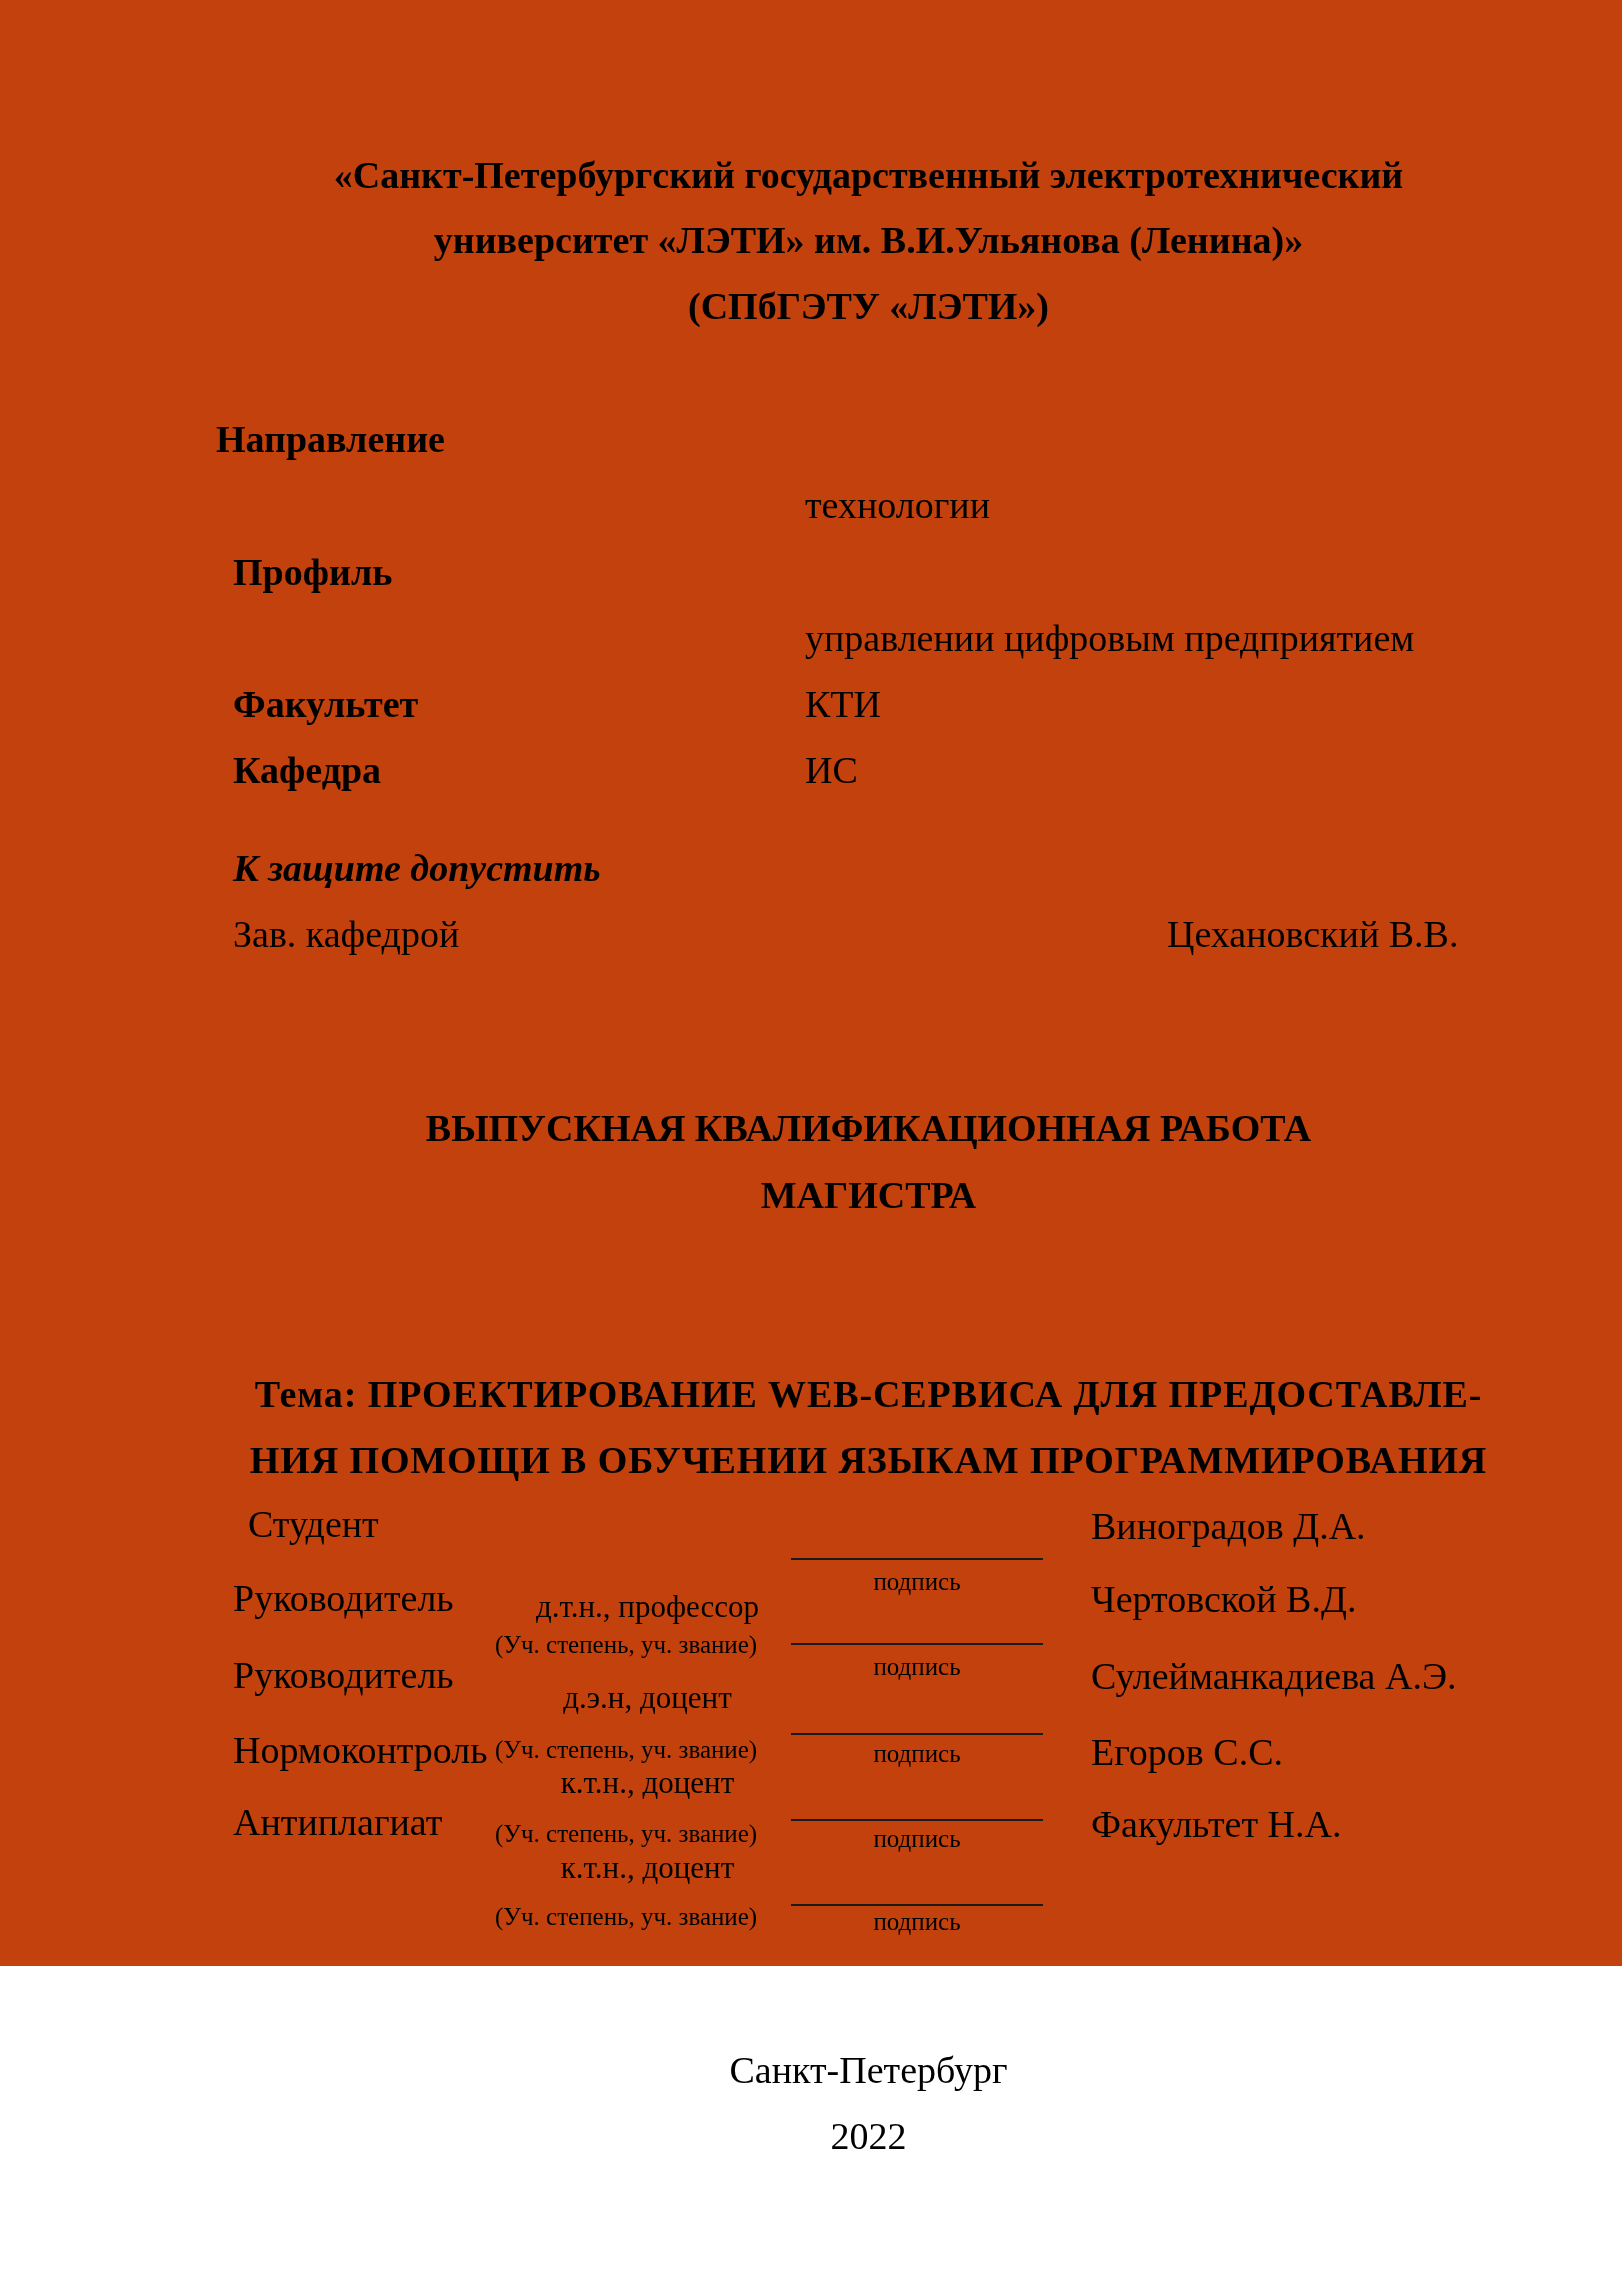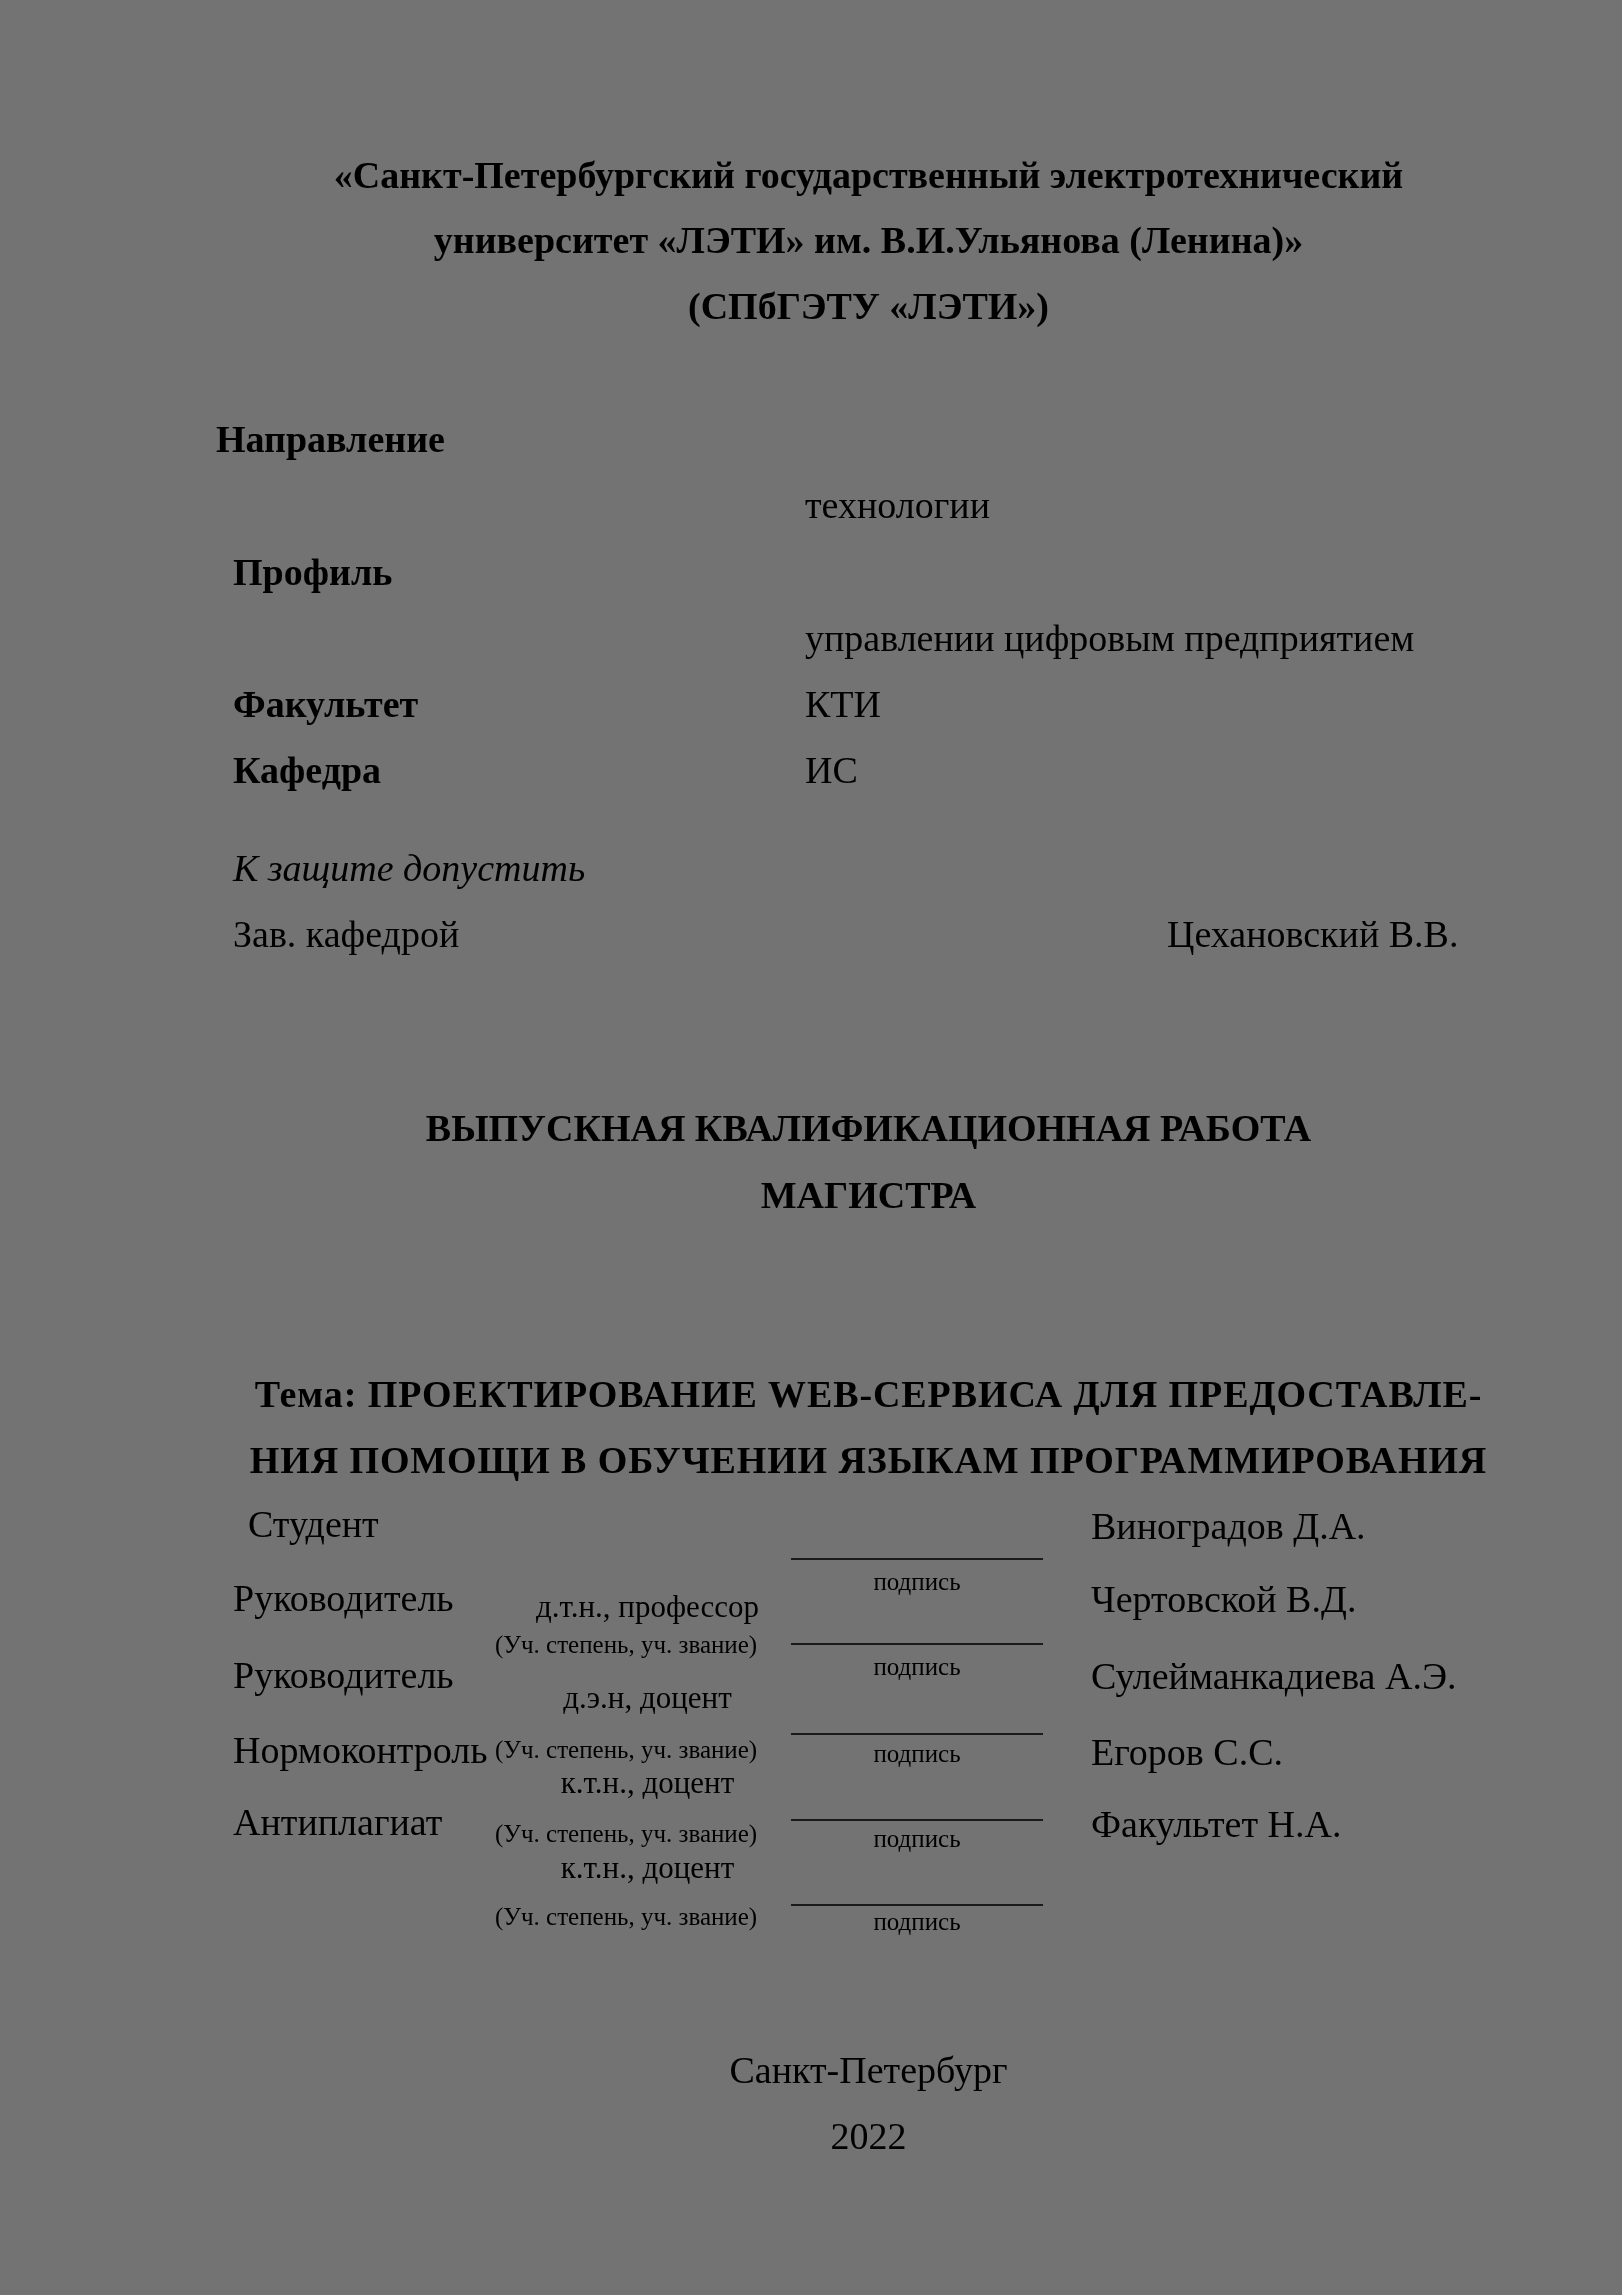--- a/index.html
+++ b/index.html
@@ -1,21 +1,21 @@
 <!DOCTYPE html>
 <html style="font-size:12.6px"><head>
 <meta charset="utf-8">
 <style>
   html, body { margin: 0; padding: 0; background: #ffffff; }
   body { width: 1623px; height: 2295px; position: relative; overflow: hidden;
          font-family: "Liberation Serif", "DejaVu Serif", serif; color: #000; }
-  .page { position: absolute; left: 0; top: 0; width: 1623px; height: 2295px; background: #737373; }
+  .page { position: absolute; left: 0; top: 0; width: 1623px; height: 1966px; background: #c2410c; }
   .t { position: absolute; white-space: nowrap; line-height: 1; font-size: 38px; }
   .b { font-weight: bold; }
-  .i { font-style: italic; }
+  .i { font-style: italic; font-weight: bold; }
   .ctr { left: 0; width: 1737px; text-align: center; } 
   .deg { font-size: 31px; width: 259px; text-align: center; left: 518px; }
   .cap { font-size: 25px; width: 259px; text-align: center; }
   .cap.uch { left: 495px; }
   .cap.sig { left: 791px; width: 252px; }
   .sigline { position: absolute; left: 791px; width: 252px; height: 2.4px; background: #1a1a1a; }
   .theme { left: 0; width: 1737px; text-align: center; letter-spacing: 0.9px; }
 </style>
 </head>
 <body>

